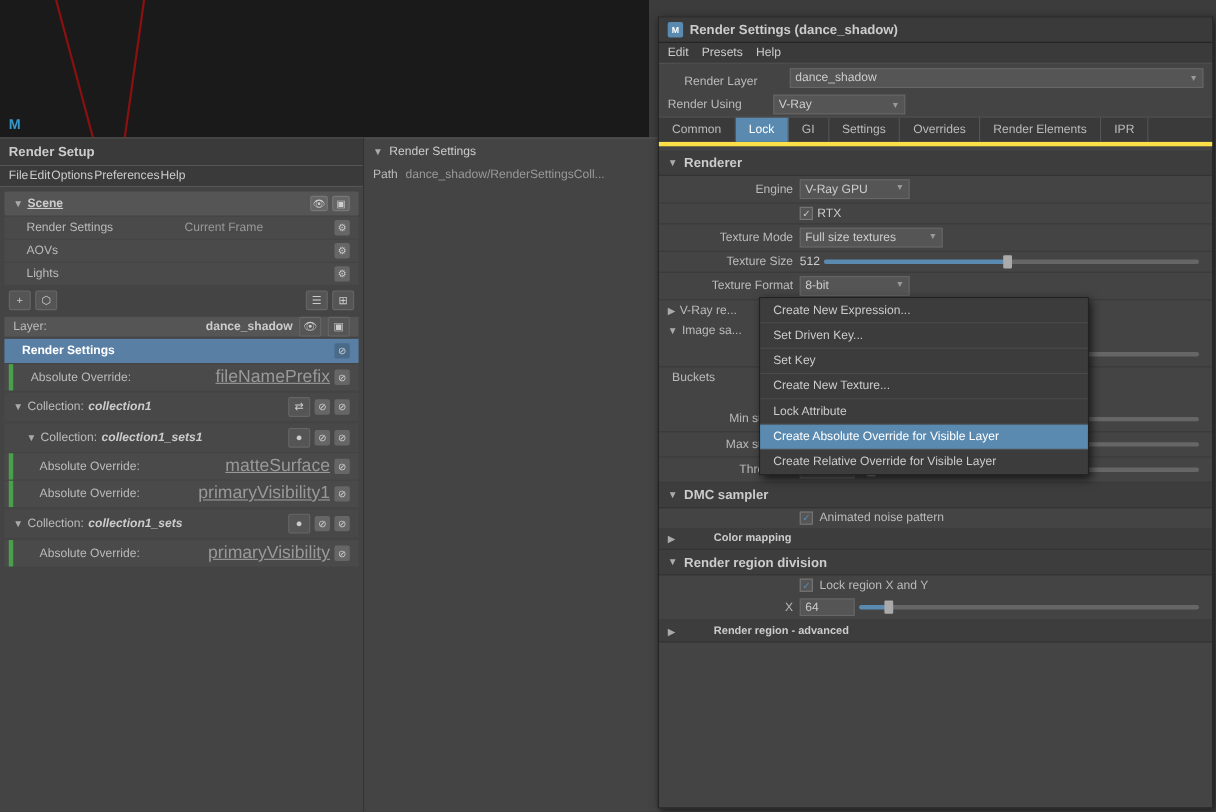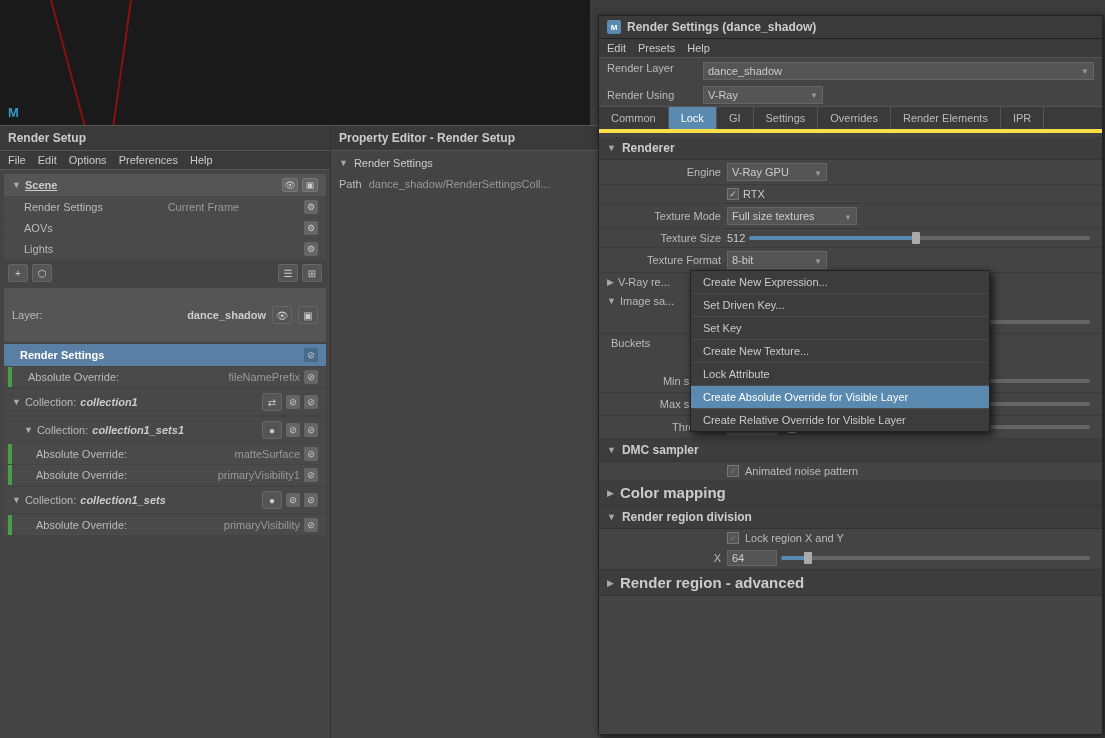--- a/index.html
+++ b/index.html
@@ -61,21 +61,21 @@
     .panel-header {
       background: #3a3a3a;
       padding: 5px 8px;
       font-size: 12px;
       font-weight: bold;
       color: #cccccc;
       border-bottom: 1px solid #555;
     }
     .menu-bar {
       display: flex;
-      gap: 12px;
+      gap: 1px;
       padding: 3px 8px;
       background: #3a3a3a;
       border-bottom: 1px solid #555;
     }
     .menu-bar span {
       cursor: pointer;
       color: #cccccc;
       font-size: 11px;
     }
 
@@ -137,21 +137,21 @@
       background: #555;
       border: 1px solid #666;
       border-radius: 2px;
       display: flex; align-items: center; justify-content: center;
       font-size: 10px; cursor: pointer; color: #ccc;
     }
 
     .layer-row {
       display: flex;
       align-items: center;
-      padding: 18px 8px;
+      padding: 0 8px;
       background: #555;
       margin: 2px 4px;
       gap: 6px;
     }
     .layer-label { font-size: 11px; color: #bbb; flex: 1; }
     .layer-name { font-size: 11px; color: #ccc; font-weight: bold; }
 
     .render-settings-row {
       display: flex;
       align-items: center;
@@ -164,21 +164,21 @@
 
     .absolute-override-row {
       display: flex;
       align-items: center;
       padding: 3px 8px 3px 24px;
       background: #4a4a4a;
       margin: 1px 4px;
       gap: 4px;
     }
     .ao-label { color: #bbb; font-size: 11px; flex: 1; }
-    .ao-value { color: #999; font-size: 11px; }
+    .ao-value { color: #999; font-size: 16px; text-decoration: underline; }
 
     .collection-row {
       display: flex;
       align-items: center;
       padding: 4px 8px;
       background: #484848;
       margin: 2px 4px;
       gap: 4px;
     }
     .collection-label { color: #bbb; font-size: 11px; }
@@ -271,24 +271,25 @@
       display: flex;
       gap: 12px;
       padding: 3px 8px;
       background: #3a3a3a;
       border-bottom: 1px solid #555;
     }
     .rs-menu-bar span { cursor: pointer; color: #ccc; font-size: 11px; }
 
     .rs-render-layer-row {
       display: flex;
-      align-items: flex-start;
+      align-items: flex-end;
       padding: 4px 8px;
       gap: 6px;
       background: #444;
+      margin-left: 15px;
     }
     .rs-rl-label { color: #bbb; font-size: 11px; width: 90px; }
     .rs-rl-dropdown {
       background: #555;
       border: 1px solid #666;
       color: #ccc;
       font-size: 11px;
       padding: 2px 4px;
       flex: 1;
       display: flex; align-items: center; justify-content: space-between;
@@ -359,21 +360,21 @@
       border-bottom: 1px solid #3a3a3a;
     }
     .field-label { color: #bbb; font-size: 11px; width: 110px; text-align: right; }
     .field-value-area { display: flex; align-items: center; flex: 1; gap: 4px; }
     .field-dropdown {
       background: #555;
       border: 1px solid #666;
       color: #ccc;
       font-size: 11px;
       padding: 2px 4px;
-      display: flex; align-items: flex-end; justify-content: space-between;
+      display: flex; align-items: flex-start; justify-content: space-between;
       min-width: 100px;
       cursor: pointer;
     }
     .field-checkbox {
       width: 12px; height: 12px;
       background: #555;
       border: 1px solid #777;
       display: flex; align-items: center; justify-content: center;
       font-size: 9px; cursor: pointer;
     }
@@ -454,21 +455,21 @@
     .dmc-label { color: #bbb; font-size: 11px; }
 
     .collapsed-section {
       display: flex; align-items: center;
       padding: 4px 8px; gap: 6px;
       background: #3d3d3d;
       border-bottom: 1px solid #333;
       cursor: pointer;
     }
     .coll-arrow { color: #aaa; font-size: 9px; }
-    .coll-label { font-size: 15px; font-weight: bold; color: #ccc; }
+    .coll-label { font-size: 10px; font-weight: bold; color: #ccc; margin-left: 29px; }
   </style>
 </head>
 <body>
 
 <div class="viewport-area">
   <div class="maya-logo">M</div>
 </div>
 
 <div class="render-setup">
   <div class="panel-header">Render Setup</div>
@@ -581,21 +582,20 @@
 
   <div class="absolute-override-row with-bar" style="padding-left: 32px;">
     <div class="bar-green"></div>
     <span class="ao-label">Absolute Override:</span>
     <span class="ao-value">primaryVisibility</span>
     <div class="rs-gear">⊘</div>
   </div>
 </div>
 
 <div class="property-editor">
-  <div class="pe-header">Property Editor - Render Setup</div>
   <div class="pe-render-settings">
     <span class="arrow-icon">▼</span>
     <span>Render Settings</span>
   </div>
   <div class="pe-path-row">
     <span class="pe-path-label">Path</span>
     <span class="pe-path-value">dance_shadow/RenderSettingsColl...</span>
   </div>
 </div>
 

